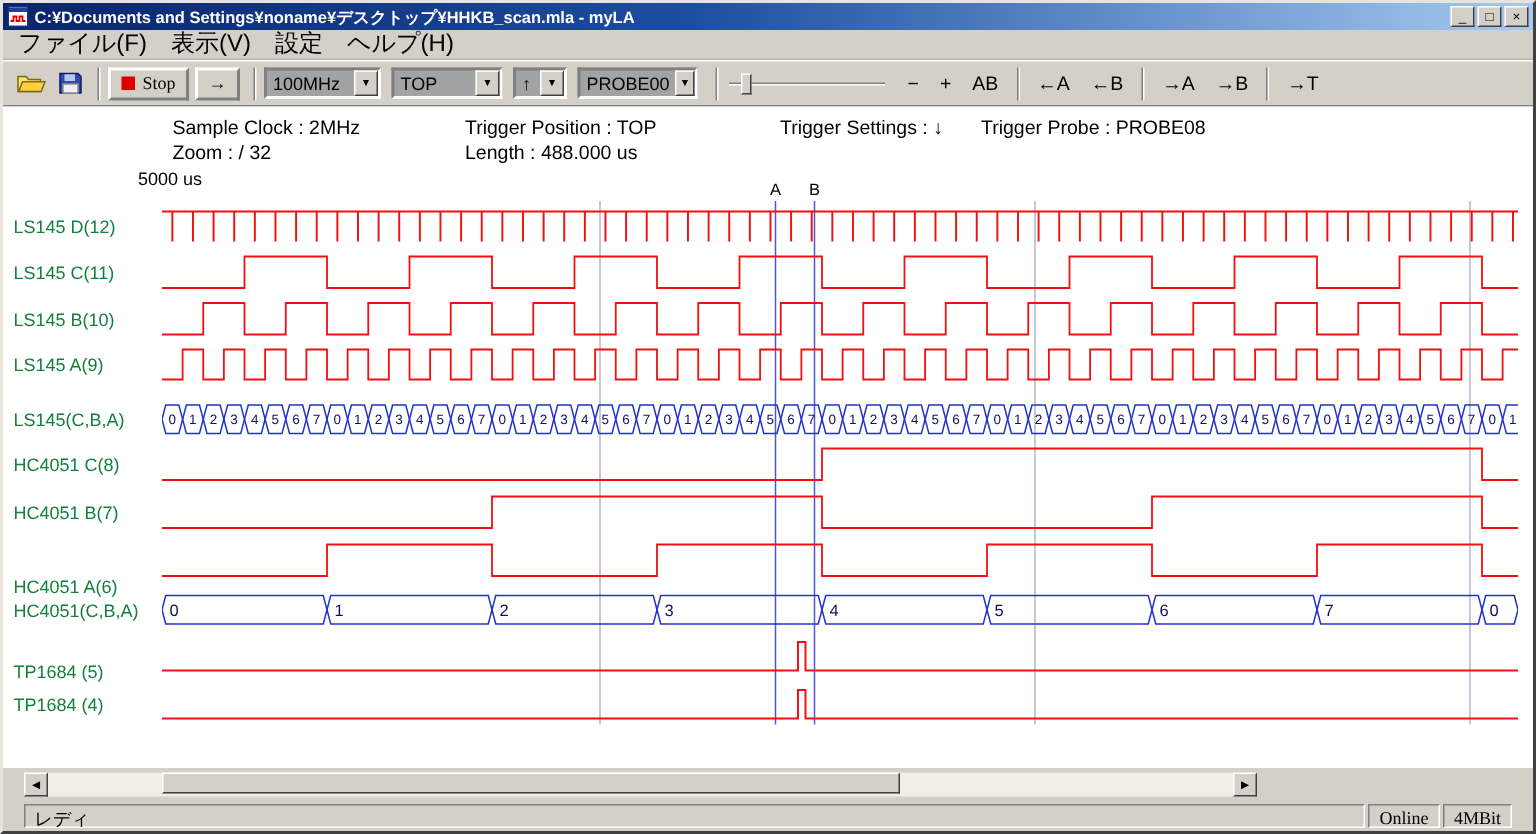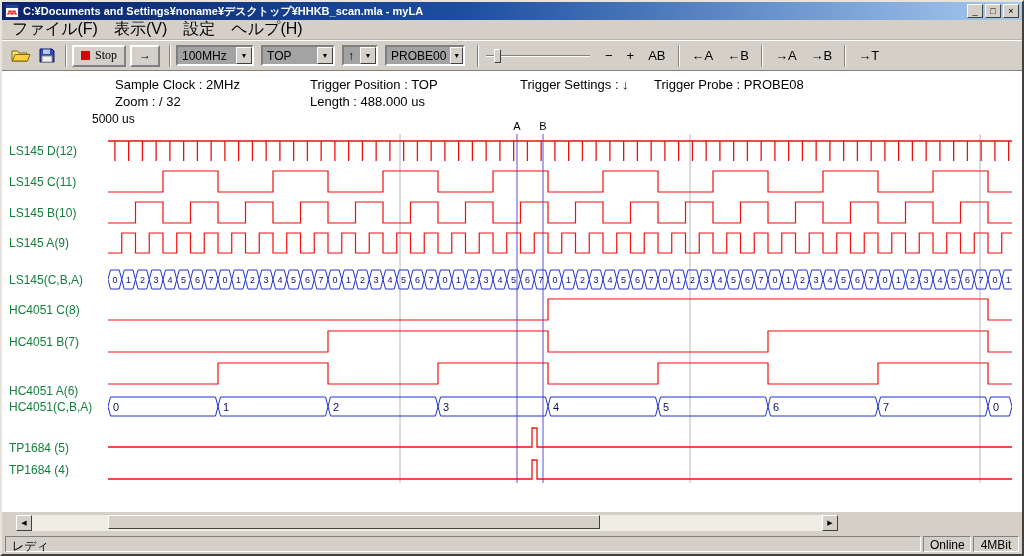--- a/index.html
+++ b/index.html
@@ -58,21 +58,21 @@
   
   .scrollstrip { height:22px; flex:0 0 22px; position:relative; background:#d4d0c8; }
   .hscroll { position:absolute; left:14px; top:3px; width:822px; height:16px; display:flex; }
   .sbtn { width:16px; height:16px; background:#d4d0c8; border:1px solid;
           border-color:#ffffff #404040 #404040 #ffffff; font-size:7px; color:#000;
           display:flex; align-items:center; justify-content:center; padding:0; flex:0 0 16px; }
   .strack { flex:1 1 auto; position:relative; background:#f0ede4; }
   .sthumb { position:absolute; left:76px; width:492px; top:0; height:14px; background:#d4d0c8;
             border:1px solid; border-color:#ffffff #404040 #404040 #ffffff; }
   
-  .statusbar { height:20px; flex:0 0 20px; display:flex; gap:2px; padding:2px 3px; align-items:stretch; }
+  .statusbar { height:20px; flex:0 0 20px; display:flex; gap:2px; padding:2px 14px; align-items:stretch;font-family:Liberation Serif, serif; }
   .spanel { border:1px solid; border-color:#808080 #ffffff #ffffff #808080; font-size:12px;
             color:#000; padding:1px 6px; white-space:nowrap; }
   .grow { flex:1 1 auto; }
   .fix1 { width:48px; text-align:center; } .fix2 { width:46px; text-align:center; }
 </style>
 </head>
 <body>
 
 <div class="window">
 

